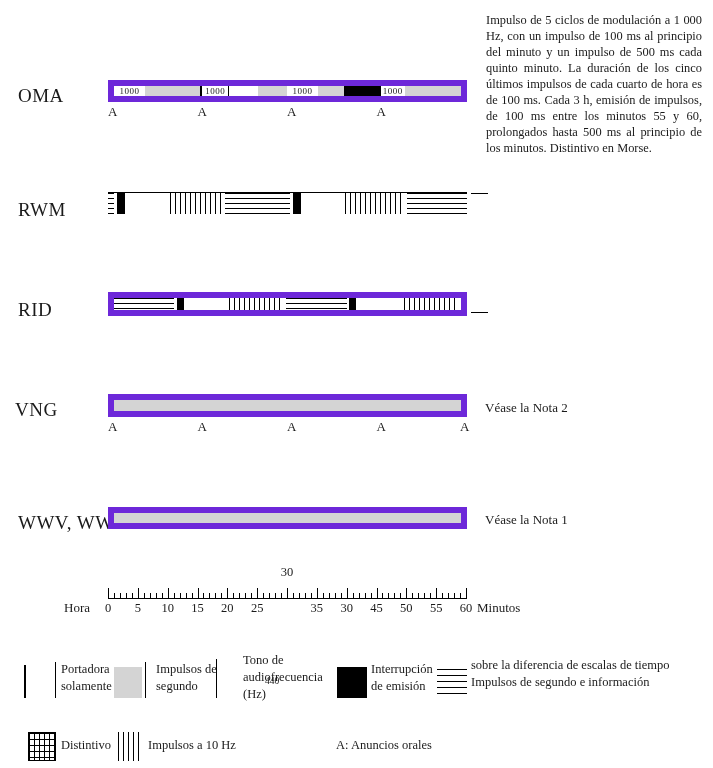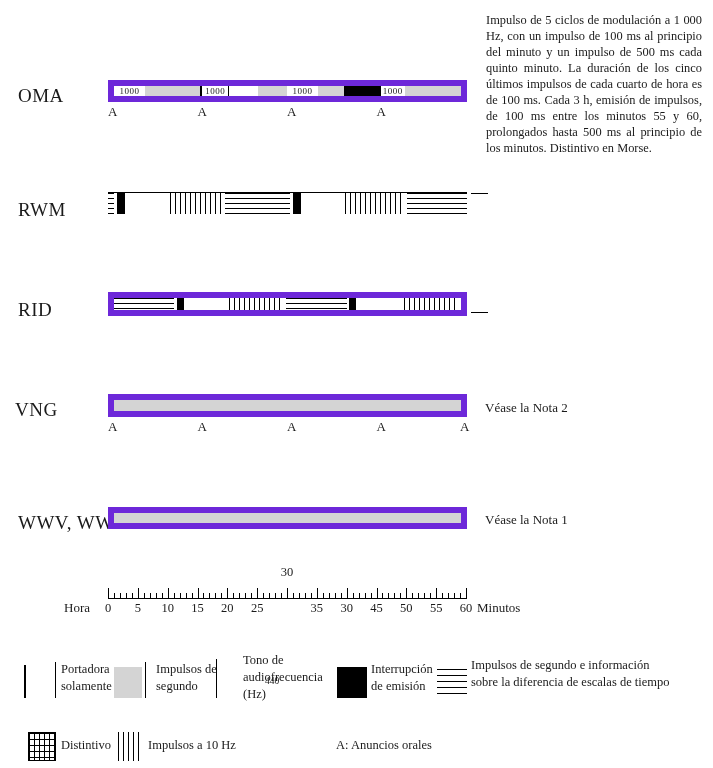--- a/index.html
+++ b/index.html
@@ -217,22 +217,22 @@
         <div class="lg-label">audiofrecuencia</div>
         <div class="lg-label">(Hz)</div>
       </div>
       <div class="abs sw-black" style="left: 337px; top: 667px; width: 30px; height: 31px;"></div>
       <div class="abs" style="left: 371px; top: 661px;">
         <div class="lg-label">Interrupción</div>
         <div class="lg-label">de emisión</div>
       </div>
       <div class="abs sw-hstripe" style="left: 437px; top: 669px; width: 30px; height: 27px;"></div>
       <div class="abs" style="left: 471px; top: 657px;">
+        <div class="lg-label">sobre la diferencia de escalas de tiempo</div>
         <div class="lg-label">Impulsos de segundo e información</div>
-        <div class="lg-label">sobre la diferencia de escalas de tiempo</div>
       </div>
       <div class="abs sw-cross" style="left: 28px; top: 732px; width: 28px; height: 29px;"></div>
       <div class="abs" style="left: 61px; top: 737px;">
         <div class="lg-label">Distintivo</div>
       </div>
       <div class="abs sw-vstripe" style="left: 118px; top: 732px; width: 25px; height: 29px;"></div>
       <div class="abs" style="left: 148px; top: 737px;">
         <div class="lg-label">Impulsos a 10 Hz</div>
       </div>
       <div class="abs" style="left: 336px; top: 737px;">

